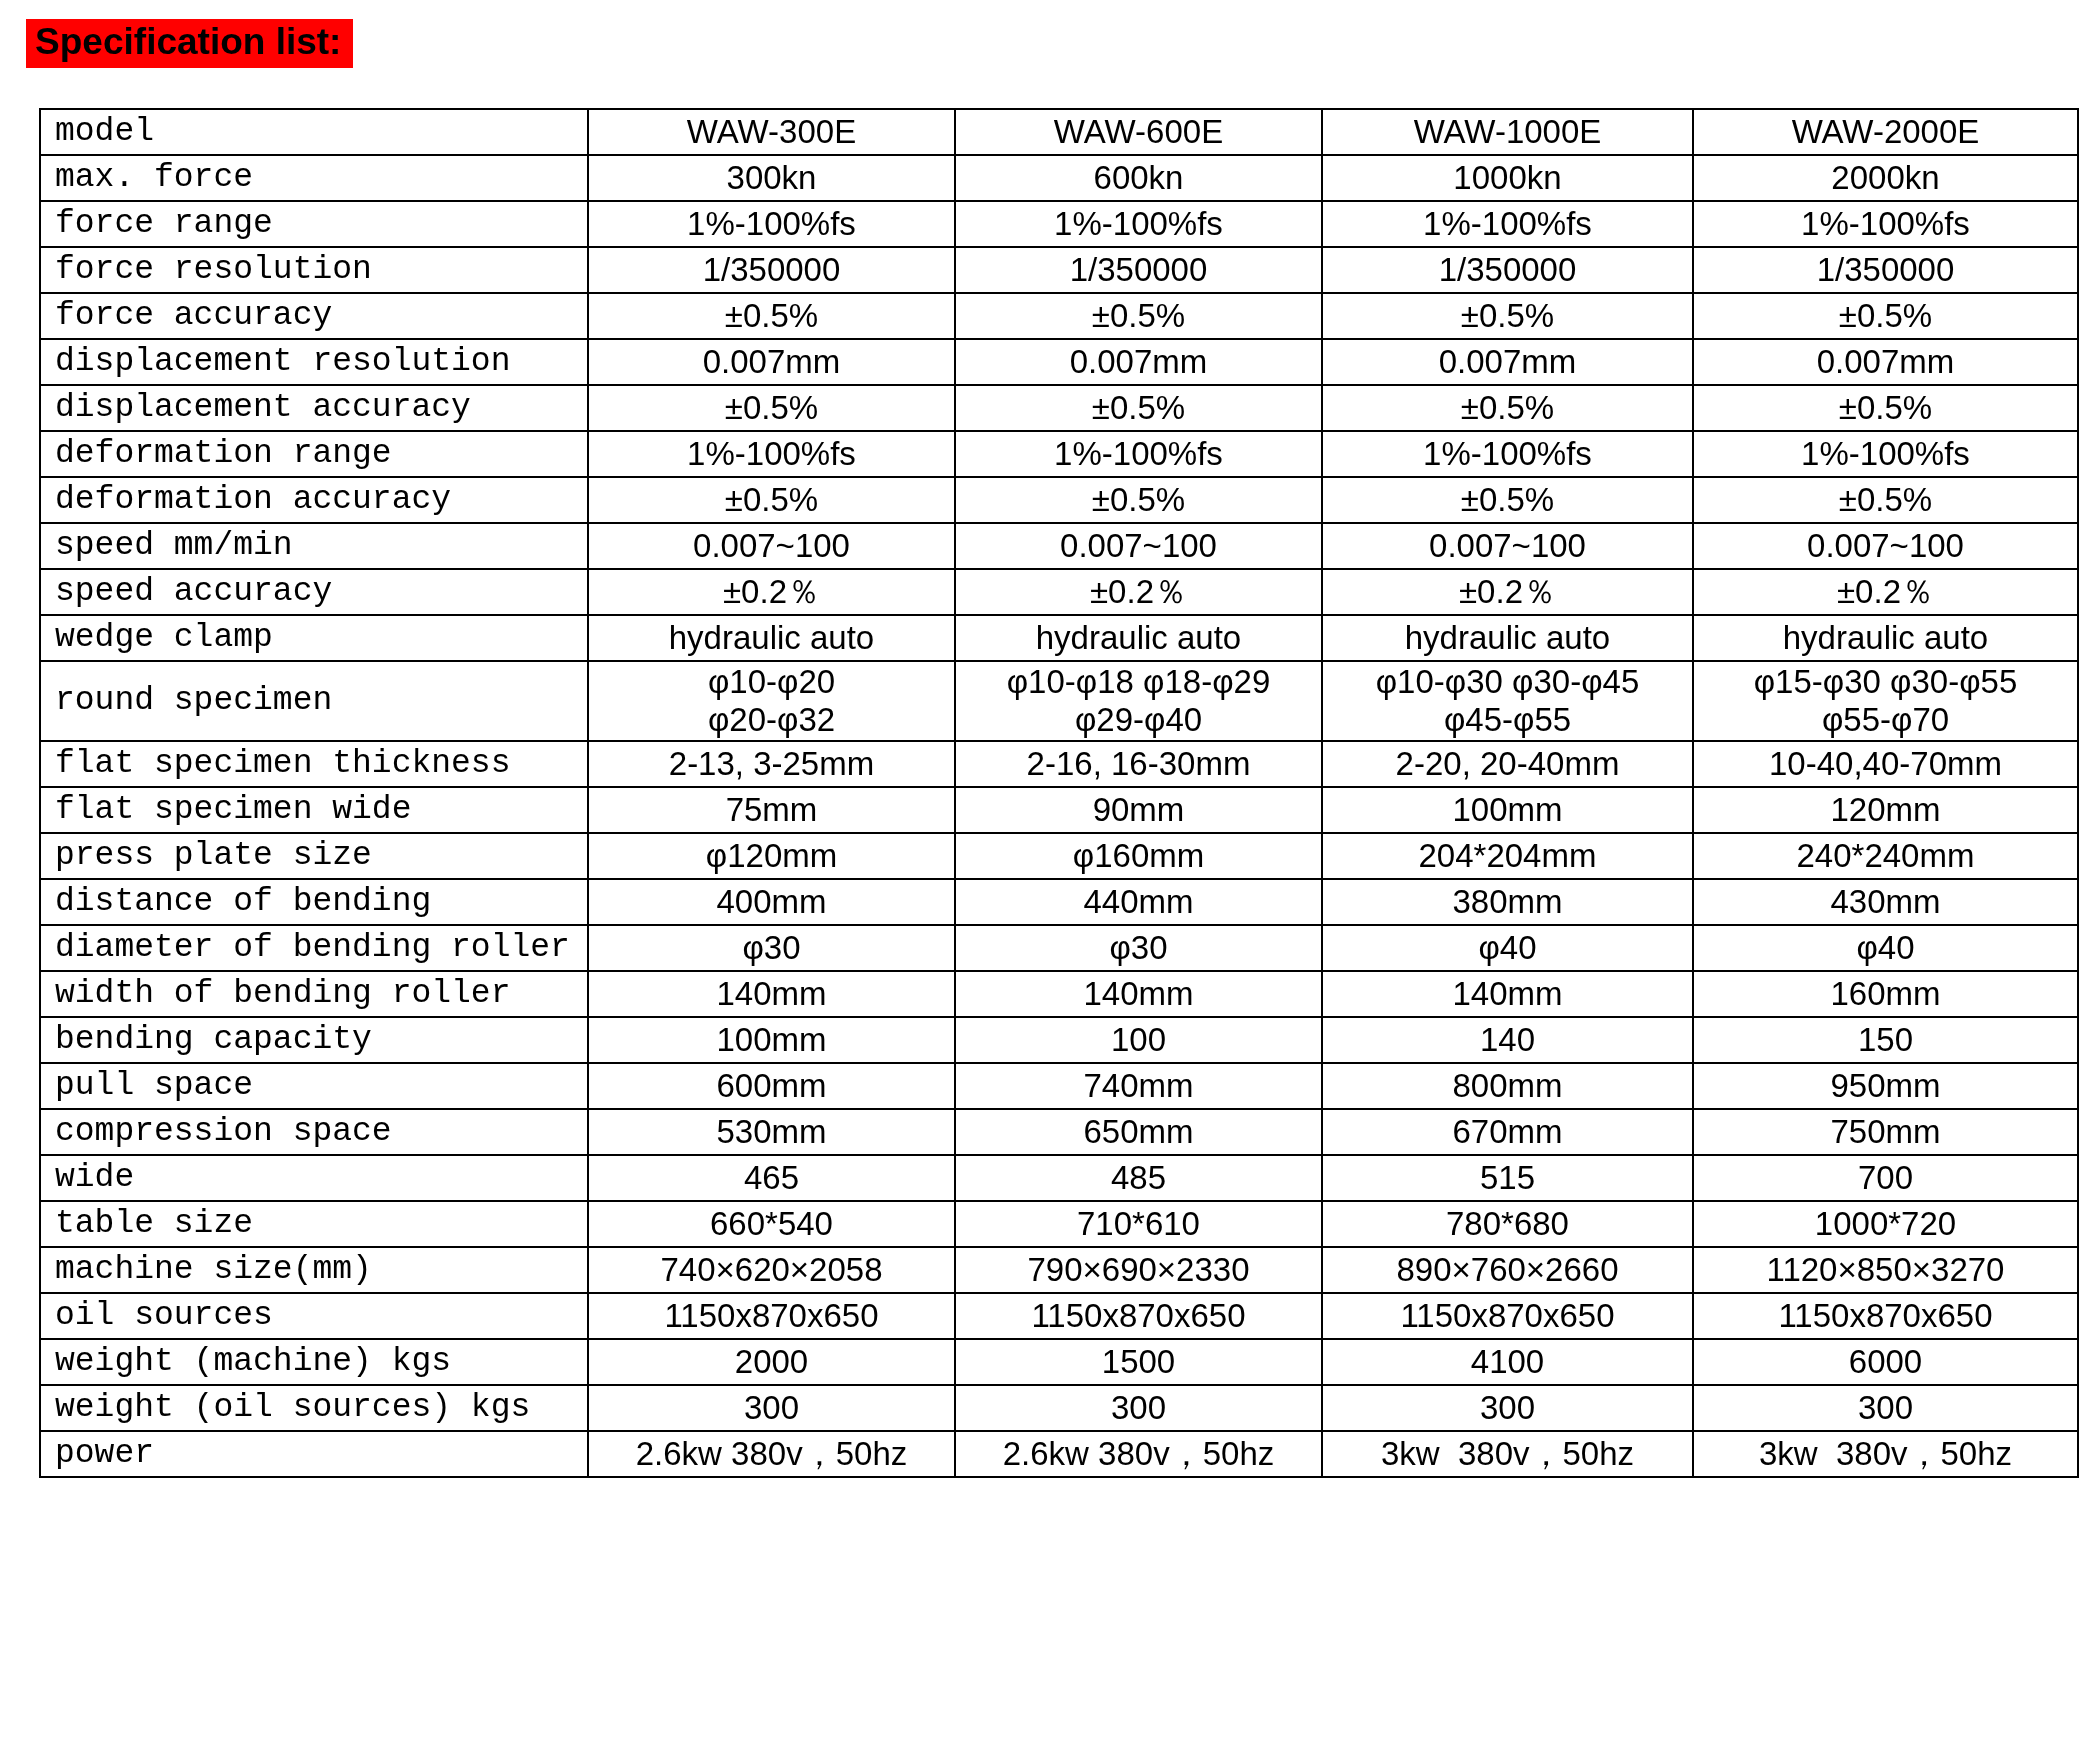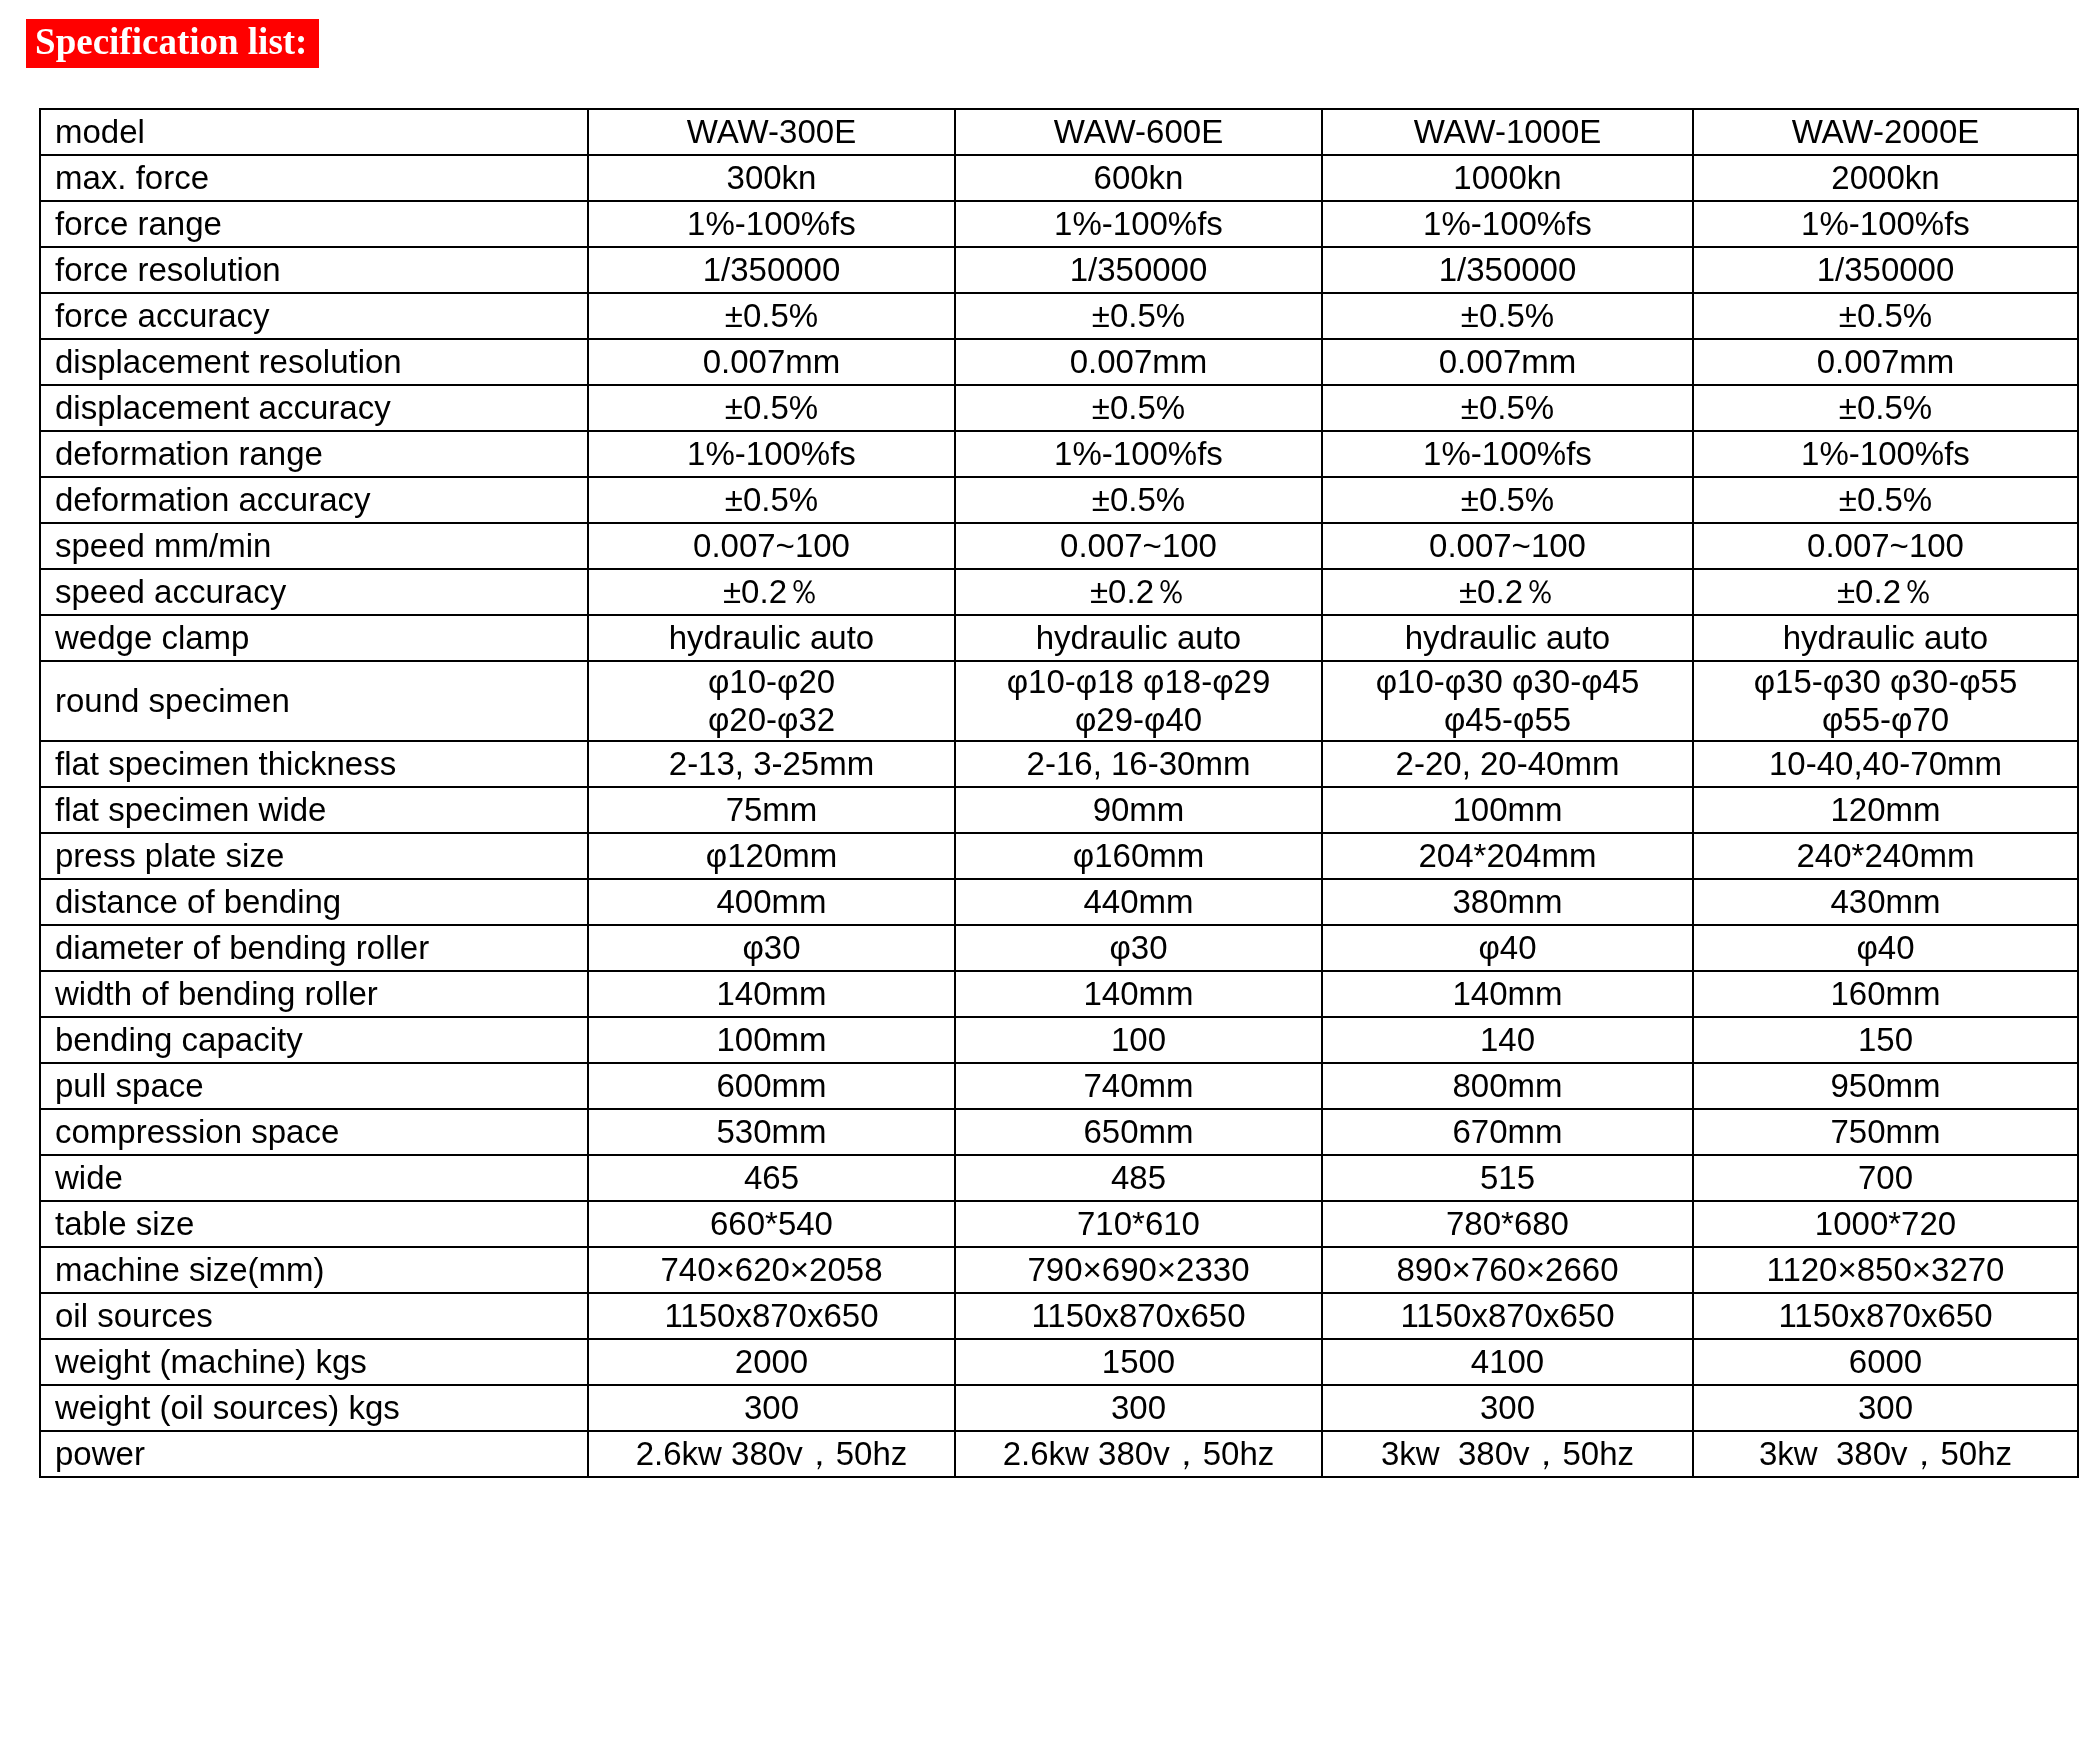--- a/index.html
+++ b/index.html
@@ -41,26 +41,27 @@
     line-height: 1.16;
     text-align: center;
     vertical-align: middle;
     padding: 0.9px 5.7px;
     white-space: pre-wrap;
     overflow: hidden;
   }
   table.spec td.label-cell {
     text-align: left;
     padding-left: 14px;
+    font-family: Liberation Mono, monospace;
   }
 </style>
 </head>
 <body>
 
-<div class="title-badge" style="background: rgb(255, 0, 0); color: #ffffff; font-family: Liberation Serif, serif;">Specification list:</div>
+<div class="title-badge" style="background: rgb(255, 0, 0); color: #000000;">Specification list:</div>
 
 <table class="spec">
   <colgroup>
     <col style="width:548px">
     <col style="width:367px">
     <col style="width:367px">
     <col style="width:371px">
     <col style="width:385px">
   </colgroup>
   <tbody>

